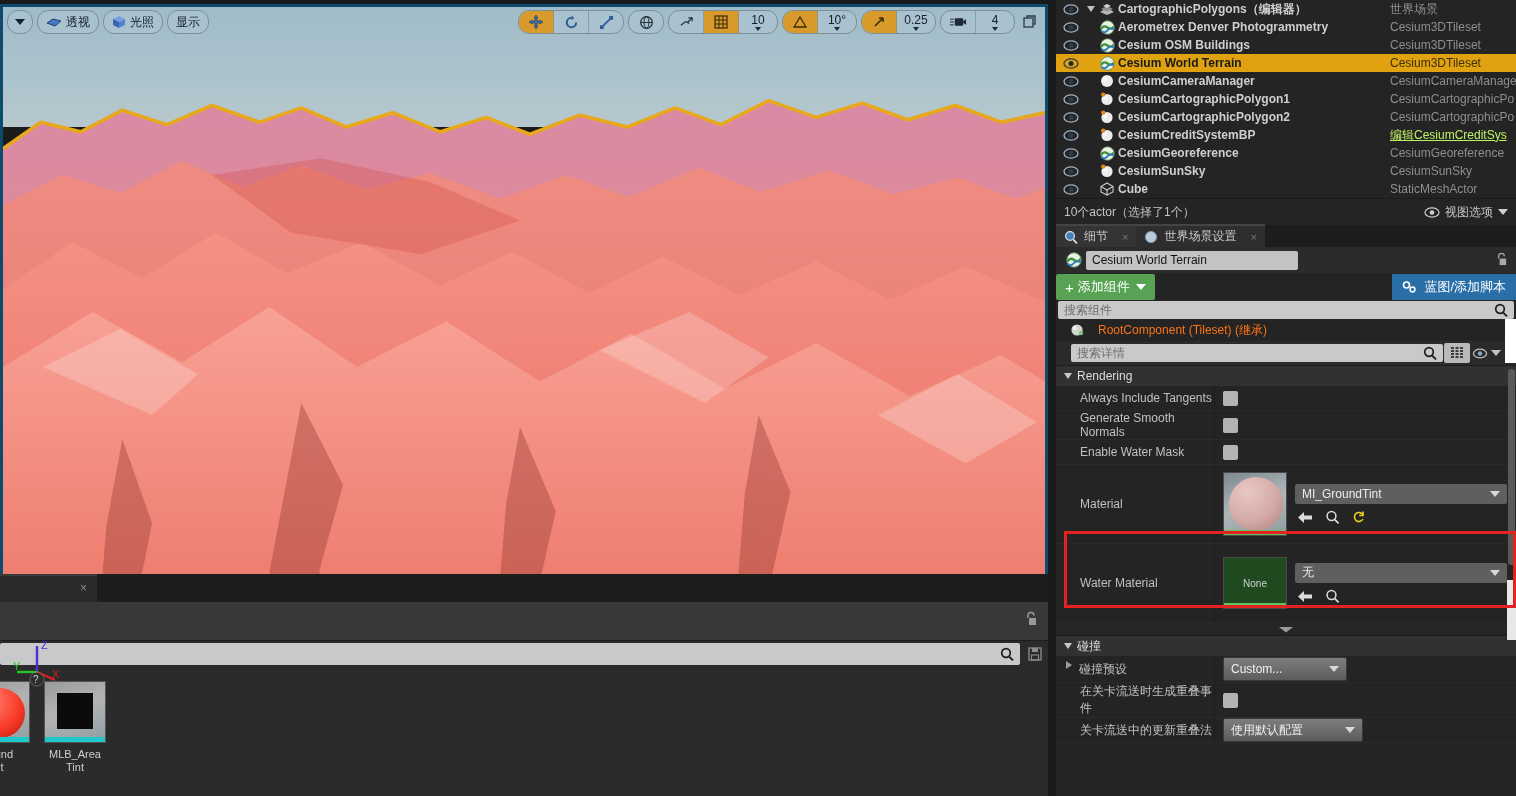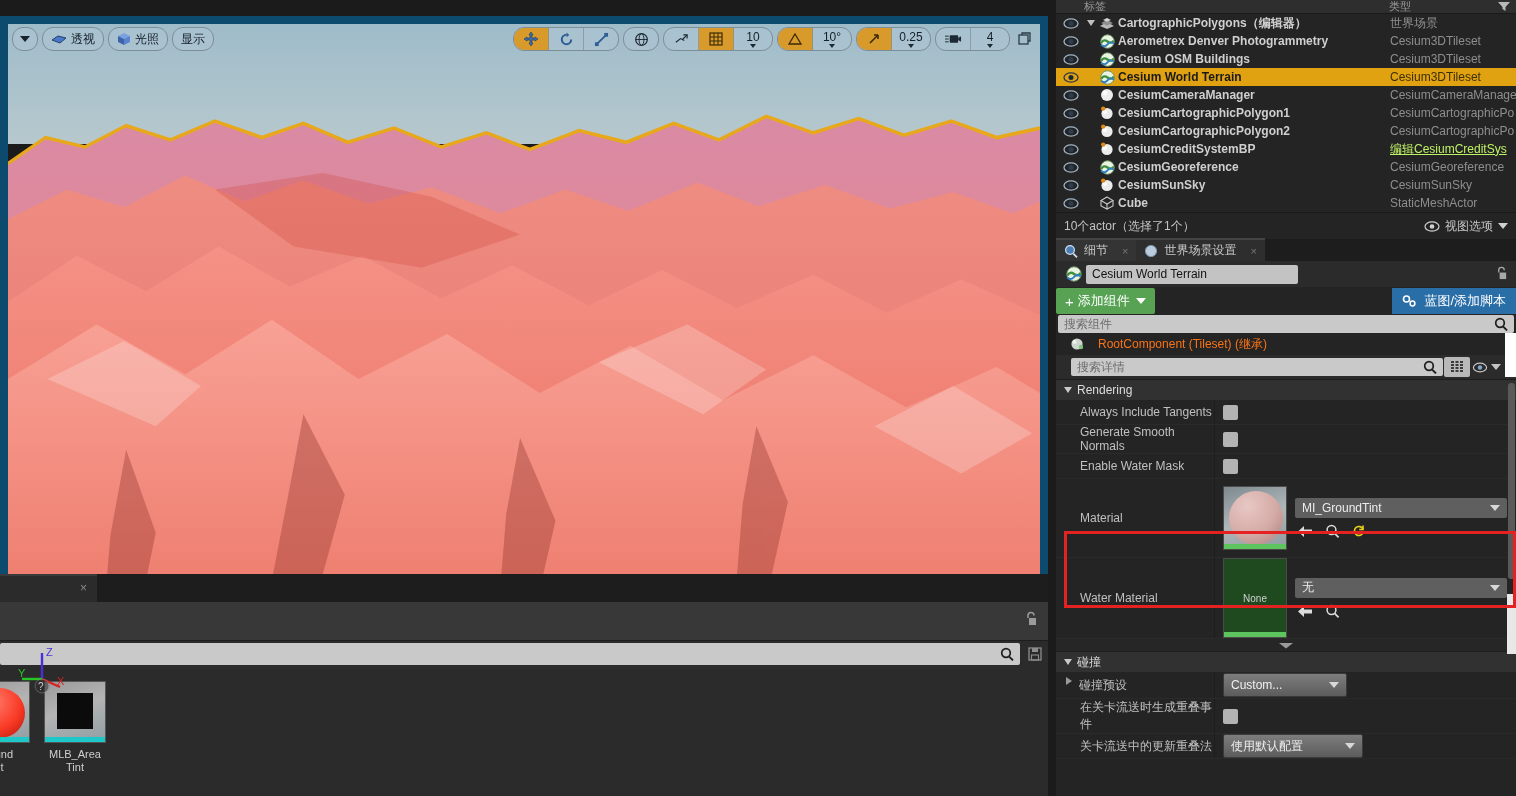--- a/index.html
+++ b/index.html
@@ -2,22 +2,22 @@
 <html><head>
 <meta charset="utf-8">
 <style>
   html,body{margin:0;padding:0;background:#1b1b1b;}
   body{width:1516px;height:796px;overflow:hidden;
        font-family:"Liberation Sans","DejaVu Sans",sans-serif;
        -webkit-font-smoothing:antialiased;}
   #root{position:relative;width:1516px;height:796px;}
 
   
-  #viewport{position:absolute;left:0;top:16px;width:1048px;height:695px;
-            border:8px solid #0c4a6e;box-sizing:border-box;overflow:hidden;}
+  #viewport{position:absolute;left:0;top:4px;width:1048px;height:695px;
+            border:3px solid #0c4a6e;box-sizing:border-box;overflow:hidden;}
   .sky{position:absolute;left:0;top:0;width:100%;height:120px;
        background:linear-gradient(#9fbcca,#b6c8cd);}
   .terrain-svg{position:absolute;left:0;top:0;width:100%;height:100%;}
 
   
   .vp-bar{position:absolute;top:0;height:30px;display:flex;align-items:center;
           gap:4px;z-index:7;}
   .vp-bar.left{left:4px;}
   .vp-bar.right{right:4px;}
   .tbtn{display:flex;align-items:center;gap:4px;height:22px;padding:0 8px;
@@ -134,21 +134,21 @@
   .pl{width:158px;padding-left:24px;box-sizing:border-box;font-size:12px;color:#c0c0c0;}
   .pv{flex:1;display:flex;align-items:center;padding-left:8px;
       border-left:1px solid #1d1d1d;align-self:stretch;}
   .cbx{width:15px;height:15px;background:#b3b3b3;border-radius:2px;cursor:pointer;}
   .matthumb{width:64px;height:64px;border:1px solid #4a4a4a;box-sizing:border-box;
             position:relative;overflow:hidden;cursor:pointer;
             background:linear-gradient(160deg,#7e8a90 0%,#aeb6b8 50%,#8e9ba0 100%);}
   .matthumb .gbar{position:absolute;left:0;bottom:0;width:100%;height:5px;background:#5ec45e;}
   .sphere{position:absolute;left:5px;top:4px;width:54px;height:54px;border-radius:50%;
           background:radial-gradient(circle at 34% 28%,#e8c8c4,#d4aaa6 55%,#a97e7c 100%);}
-  .nonebox{width:64px;height:80px;border:1px solid #4a4a4a;box-sizing:border-box;
+  .nonebox{width:64px;height:52px;border:1px solid #4a4a4a;box-sizing:border-box;
            position:relative;background:#1f4a1f;display:flex;align-items:center;
            justify-content:center;color:#cfcfcf;font-size:10px;cursor:pointer;}
   .nonebox .gbar{position:absolute;left:0;bottom:0;width:100%;height:5px;background:#5ec45e;}
   .assetbox{width:198px;height:20px;background:#5f5f5f;border-radius:2px;display:flex;
             align-items:center;justify-content:space-between;padding:0 7px;
             color:#ececec;font-size:12px;cursor:pointer;}
   .cap-d{width:0;height:0;border-left:5px solid transparent;border-right:5px solid transparent;
          border-top:6px solid #d8d8d8;}
   .minirow{display:flex;align-items:center;gap:12px;margin-top:6px;padding-left:2px;}
   .combo{height:22px;background:linear-gradient(#7d7d7d,#5c5c5c);border:1px solid #3a3a3a;
@@ -403,29 +403,20 @@
           <div class="bar"></div>
         </div>
         <div class="cap" style="white-space:pre-line;">MLB_Area
 Tint</div>
       </div>
     </div>
   </div>
 
   <div id="right">
 
-    <div class="out-head">
-      <span class="c1">标签</span>
-      <span class="c2">类型</span>
-      <span class="sortic">
-        <svg width="12" height="9" viewBox="0 0 12 9">
-            <path d="M0 0 H12 L7.5 5 V9 L4.5 7 V5 Z" fill="#b9b9b9"></path>
-          </svg>
-      </span>
-    </div>
 
     <div>
 
       <div class="orow">
         <span class="eye">
           <svg width="16" height="11" viewBox="0 0 16 11">
               <ellipse cx="8" cy="5.5" rx="7" ry="4.6" fill="none" stroke="#9fb2c4" stroke-width="1.3"></ellipse>
               <circle cx="8" cy="5.5" r="2.5" fill="#2c3d52"></circle>
             </svg>
         </span>

